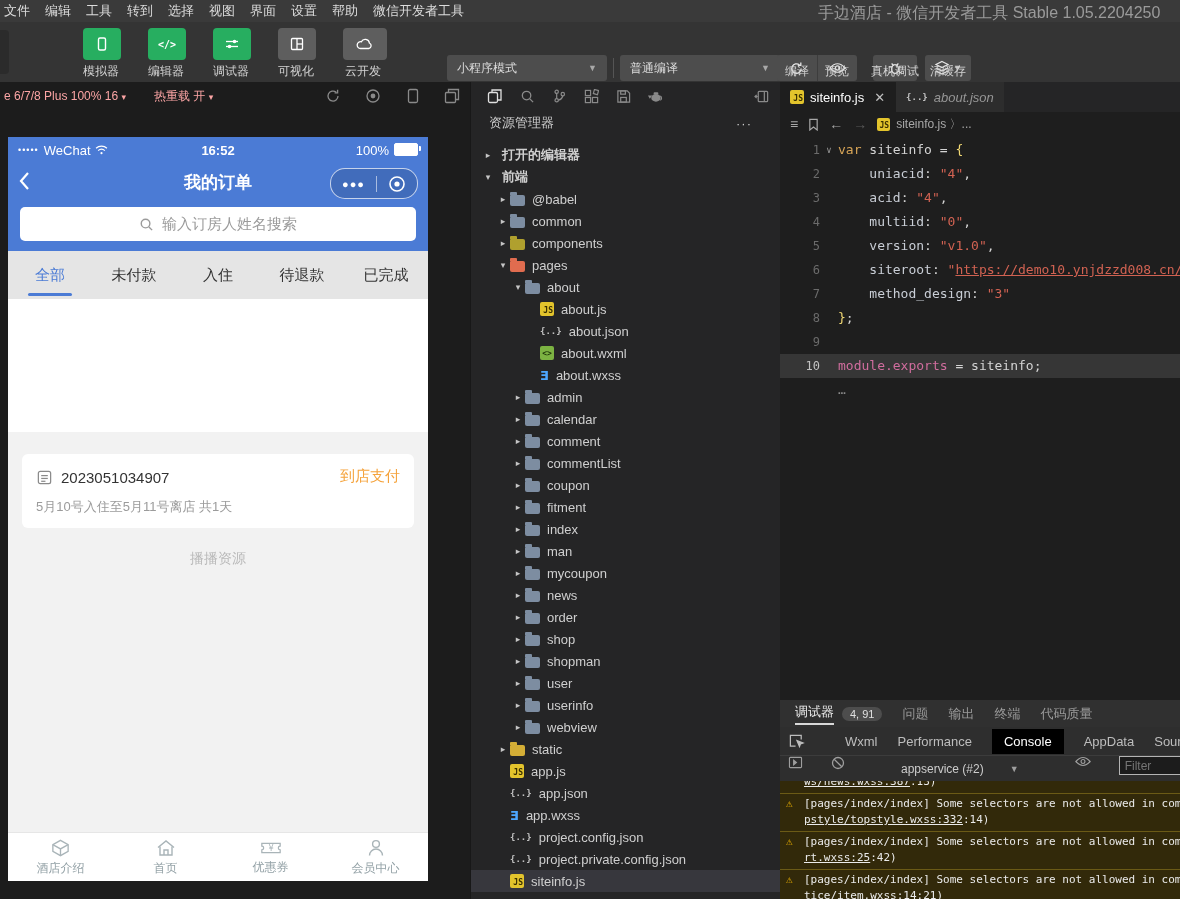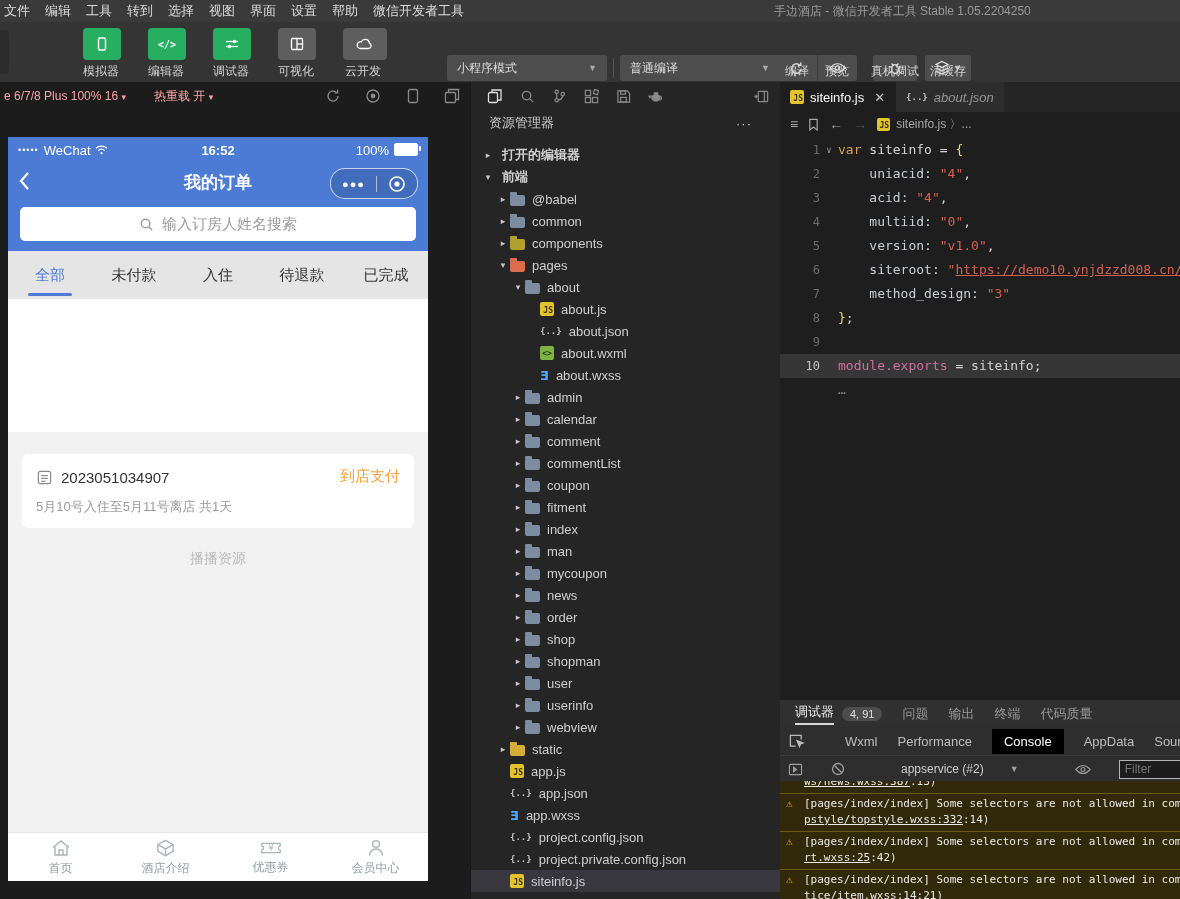--- a/index.html
+++ b/index.html
@@ -4,21 +4,21 @@
 <style>
   html,body{margin:0;padding:0;background:#111;}
   .app{position:relative;width:1180px;height:899px;overflow:hidden;background:#1e1e1e;
        font-family:"Liberation Sans","DejaVu Sans",sans-serif;-webkit-font-smoothing:antialiased;}
   svg{display:block;}
 
   
   .menubar{position:absolute;left:0;top:0;width:1180px;height:22px;background:#3a3a3a;
            display:flex;align-items:center;padding-left:4px;box-sizing:border-box;}
   .menu-item{color:#dcdcdc;font-size:13px;margin-right:15px;white-space:nowrap;cursor:default;}
-  .win-title{position:absolute;left:774px;top:3px;color:#9a9a9a;font-size:12px;white-space:nowrap;}
+  .win-title{position:absolute;left:818px;top:3px;color:#9a9a9a;font-size:16px;white-space:nowrap;}
 
   
   .toolbar{position:absolute;left:0;top:22px;width:1180px;height:60px;background:#343434;}
   .crop-btn{position:absolute;left:0;top:8px;width:9px;height:44px;background:#2b2b2b;border-radius:0 4px 4px 0;}
   .tbtn{position:absolute;width:38px;height:32px;top:6px;border-radius:4px;display:flex;align-items:center;justify-content:center;cursor:pointer;}
   .tbtn.green{background:#27ae60;}
   .tbtn.gray{background:#5e5e5e;}
   .tlabel{position:absolute;top:41px;width:70px;text-align:center;color:#d2d2d2;font-size:12px;}
   .tsel{position:absolute;top:33px;height:26px;background:#4d4d4d;border-radius:3px;color:#dcdcdc;
         font-size:12px;display:flex;align-items:center;padding:0 10px;box-sizing:border-box;cursor:pointer;}
@@ -130,21 +130,21 @@
   
   .dbg{position:absolute;left:780px;top:700px;width:400px;height:199px;background:#303030;overflow:hidden;}
   .dbg-row1{height:27px;display:flex;align-items:center;padding-left:15px;gap:20px;}
   .dtab{color:#9a9a9a;font-size:13px;cursor:pointer;white-space:nowrap;}
   .dtab.active{color:#eaeaea;border-bottom:2px solid #d8d8d8;padding-bottom:2px;}
   .dbadge{background:#4d4d4d;color:#e0e0e0;font-size:11px;border-radius:9px;padding:1px 8px;margin-left:-12px;cursor:default;}
   .dbg-row2{height:28px;background:#2e2e2e;display:flex;align-items:center;gap:20px;padding-left:8px;border-bottom:1px solid #3c3c3c;}
   .cdtab{color:#bdbdbd;font-size:13px;cursor:pointer;white-space:nowrap;}
   .cdtab.active{background:#000;color:#fff;padding:5px 12px;}
   .row2sep{width:1px;height:16px;background:#4a4a4a;}
-  .con-bar{height:26px;background:#2e2e2e;display:flex;align-items:center;gap:28px;padding:0 8px;border-bottom:5px solid #86efac;}
+  .con-bar{height:26px;background:#2e2e2e;display:flex;gap:28px;padding:0 8px;border-bottom:5px solid #86efac;}
   .con-ctx{color:#cccccc;font-size:12px;display:flex;align-items:center;gap:26px;cursor:pointer;white-space:nowrap;}
   .con-filter{flex:1;height:17px;background:#1c1c1c;border:1px solid #b4b4b4;color:#9a9a9a;font-size:12px;padding:0 5px;font-family:inherit;}
   .con-log{position:absolute;left:0;top:81px;right:0;bottom:0;overflow:hidden;background:#32290a;
            font:11px/16px "DejaVu Sans Mono",monospace;color:#eaeaea;}
   .warn{display:flex;padding:2px 0 3px 6px;border-bottom:1px solid #6b5a16;}
   .warn .wic{color:#f0b400;font-size:11px;width:18px;flex:none;}
   .warn .wl{flex:1;min-width:0;}
   .warn .l1{white-space:nowrap;overflow:hidden;}
   .wlink{text-decoration:underline;cursor:pointer;}
   .warn.croptop{margin-top:-9px;}
@@ -372,36 +372,36 @@
             <span class="p-paystat">到店支付</span>
           </div>
           <div class="p-datesum">5月10号入住至5月11号离店 共1天</div>
         </div>
         <div class="p-watermark">播播资源</div>
       </div>
 
       <div class="p-tabbar">
         <div class="p-tbitem">
           <span>
+              <svg width="21" height="20" viewBox="0 0 22 20" fill="none" stroke="#a9b4b8" stroke-width="1.4">
+                <path d="M11 2 l8 4.5 v7 L11 18 l-8-4.5 v-7 z"></path>
+                <path d="M3 6.5 L11 11 l8-4.5 M11 11 V18"></path>
+              </svg>
+            </span>
+          <span class="lbl">酒店介绍</span>
+        </div>
+        <div class="p-tbitem">
+          <span>
               <svg width="22" height="20" viewBox="0 0 22 20" fill="none" stroke="#a9b4b8" stroke-width="1.4">
                 <path d="M3 9.5 L11 3 L19 9.5"></path>
                 <path d="M5 8.5 V17 h12 V8.5"></path>
                 <path d="M9 17 v-5 h4 v5"></path>
               </svg>
             </span>
           <span class="lbl">首页</span>
-        </div>
-        <div class="p-tbitem">
-          <span>
-              <svg width="21" height="20" viewBox="0 0 22 20" fill="none" stroke="#a9b4b8" stroke-width="1.4">
-                <path d="M11 2 l8 4.5 v7 L11 18 l-8-4.5 v-7 z"></path>
-                <path d="M3 6.5 L11 11 l8-4.5 M11 11 V18"></path>
-              </svg>
-            </span>
-          <span class="lbl">酒店介绍</span>
         </div>
         <div class="p-tbitem">
           <span>
               <svg width="22" height="19" viewBox="0 0 24 19" fill="none" stroke="#a9b4b8" stroke-width="1.4">
                 <path d="M2 5 h20 v3 a2 2 0 0 0 0 4 v3 H2 v-3 a2 2 0 0 0 0-4 z"></path>
                 <text x="12" y="13.5" text-anchor="middle" font-size="9" fill="#a9b4b8" stroke="none" font-family="DejaVu Sans">¥</text>
               </svg>
             </span>
           <span class="lbl">优惠券</span>
         </div>

